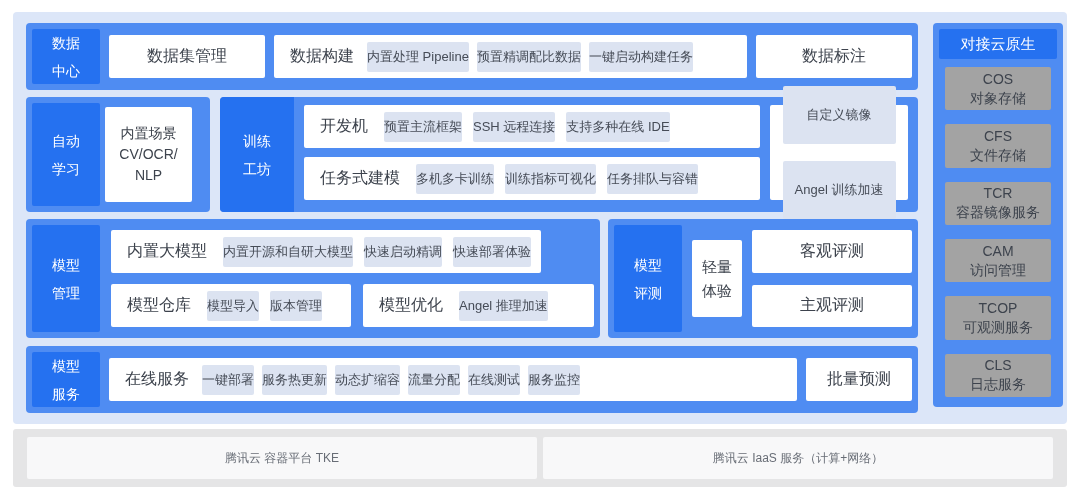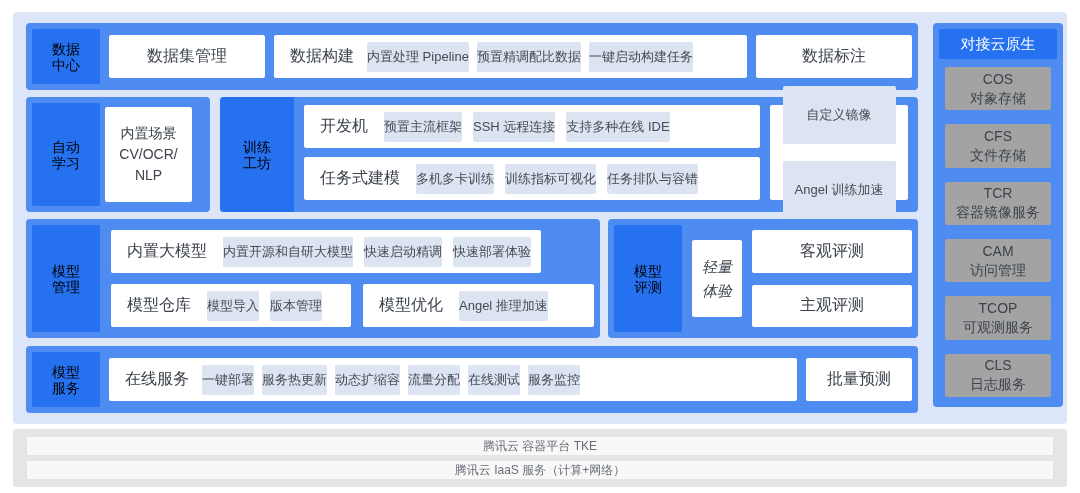--- a/index.html
+++ b/index.html
@@ -5,22 +5,22 @@
   html,body{margin:0;padding:0;background:#fff;}
   .stage{
     position:relative;width:1080px;height:493px;background:#ffffff;
     font-family:"Liberation Sans","DejaVu Sans",sans-serif;
     -webkit-font-smoothing:antialiased;overflow:hidden;
   }
   .panel{position:absolute;left:13px;top:12px;width:1054px;height:412px;background:#dce6f8;border-radius:4px;}
   .main{position:absolute;left:13px;top:11px;width:892px;}
   
   .brow{background:#4f8cf2;border-radius:4px;display:flex;align-items:center;box-sizing:border-box;padding:6px;gap:9px;}
-  .vlabel{align-self:stretch;width:68px;min-width:68px;background:#2571f0;border-radius:2px;color:#000000;
-          font-size:14px;line-height:16px;display:flex;align-items:center;justify-content:center;text-align:center;}
+  .vlabel{align-self:stretch;width:68px;min-width:68px;background:#2571f0;border-radius:2px;color:#ffffff;
+          font-size:14px;line-height:28px;display:flex;align-items:center;justify-content:center;text-align:center;}
   .vlabel span{display:block;width:30px;}
   .wbox{background:#ffffff;border-radius:2px;box-sizing:border-box;color:#3d434d;}
   .cbox{display:flex;align-items:center;justify-content:center;font-size:16px;}
   .hrow{display:flex;align-items:center;padding:0 16px;gap:11px;}
   .btitle{font-size:16px;white-space:nowrap;margin-right:5px;color:#3d434d;}
   .chip{background:#dce3f1;border-radius:2px;font-size:13px;color:#464c57;padding:6px 0;text-align:center;white-space:nowrap;}
   
   .r1,.r4{height:67px;margin-bottom:7px;}
   .r1 .wbox,.r4 .wbox{height:43px;align-self:center;}
   .w156{width:156px;min-width:156px;}
@@ -42,35 +42,35 @@
   .row3{display:flex;gap:8px;height:119px;margin-bottom:8px;}
   .g3l{width:574px;min-width:574px;background:#4f8cf2;border-radius:4px;padding:6px;display:flex;gap:11px;box-sizing:border-box;}
   .g3l-content{flex:1;padding:5px 0;display:flex;flex-direction:column;justify-content:space-between;}
   .g3l-content .wbox{height:43px;}
   .bigbox{width:430px;}
   .g3l-bottom{display:flex;gap:12px;}
   .repobox{width:240px;min-width:240px;}
   .optbox{flex:1;}
   .g3r{flex:1;background:#4f8cf2;border-radius:4px;padding:6px;display:flex;gap:10px;box-sizing:border-box;}
   .lightbox{width:50px;min-width:50px;display:flex;align-items:center;justify-content:center;text-align:center;
-            font-size:15px;line-height:24px;margin:15px 0;font-style:italic;}
+            font-size:15px;line-height:24px;margin:15px 0;}
   .lightbox span{display:block;width:32px;}
   .g3r-col{flex:1;display:flex;flex-direction:column;gap:12px;padding:5px 0;}
   .g3r-col .wbox{flex:1;}
   
   .cloud{position:absolute;left:920px;top:11px;width:130px;height:384px;background:#4f8cf2;border-radius:4px;
          padding:6px;box-sizing:border-box;display:flex;flex-direction:column;}
   .cloud-header{height:30px;min-height:30px;background:#2571f0;border-radius:2px;color:#fff;font-size:15px;
                 display:flex;align-items:center;justify-content:center;}
   .cloud-boxes{flex:1;display:flex;flex-direction:column;padding:8px 6px 4px;gap:14px;}
   .cloud-box{flex:1;background:#a3a3a3;border-radius:2px;display:flex;flex-direction:column;align-items:center;
              justify-content:center;font-size:14px;line-height:19px;color:#3d434d;}
   
   .bottom{position:absolute;left:13px;top:429px;width:1054px;height:58px;background:#e5e5e6;border-radius:3px;
-          padding:8px 14px;box-sizing:border-box;display:flex;flex-direction:column;gap:6px;}
+          padding:8px 14px;box-sizing:border-box;display:flex;gap:6px;}
   .bbar{flex:1;background:#f8f8f9;border-radius:2px;display:flex;align-items:center;justify-content:center;
         font-size:12px;color:#686d76;}
 </style>
 </head>
 <body>
 
 <div class="stage">
   <div class="panel">
 
     <div class="main">

